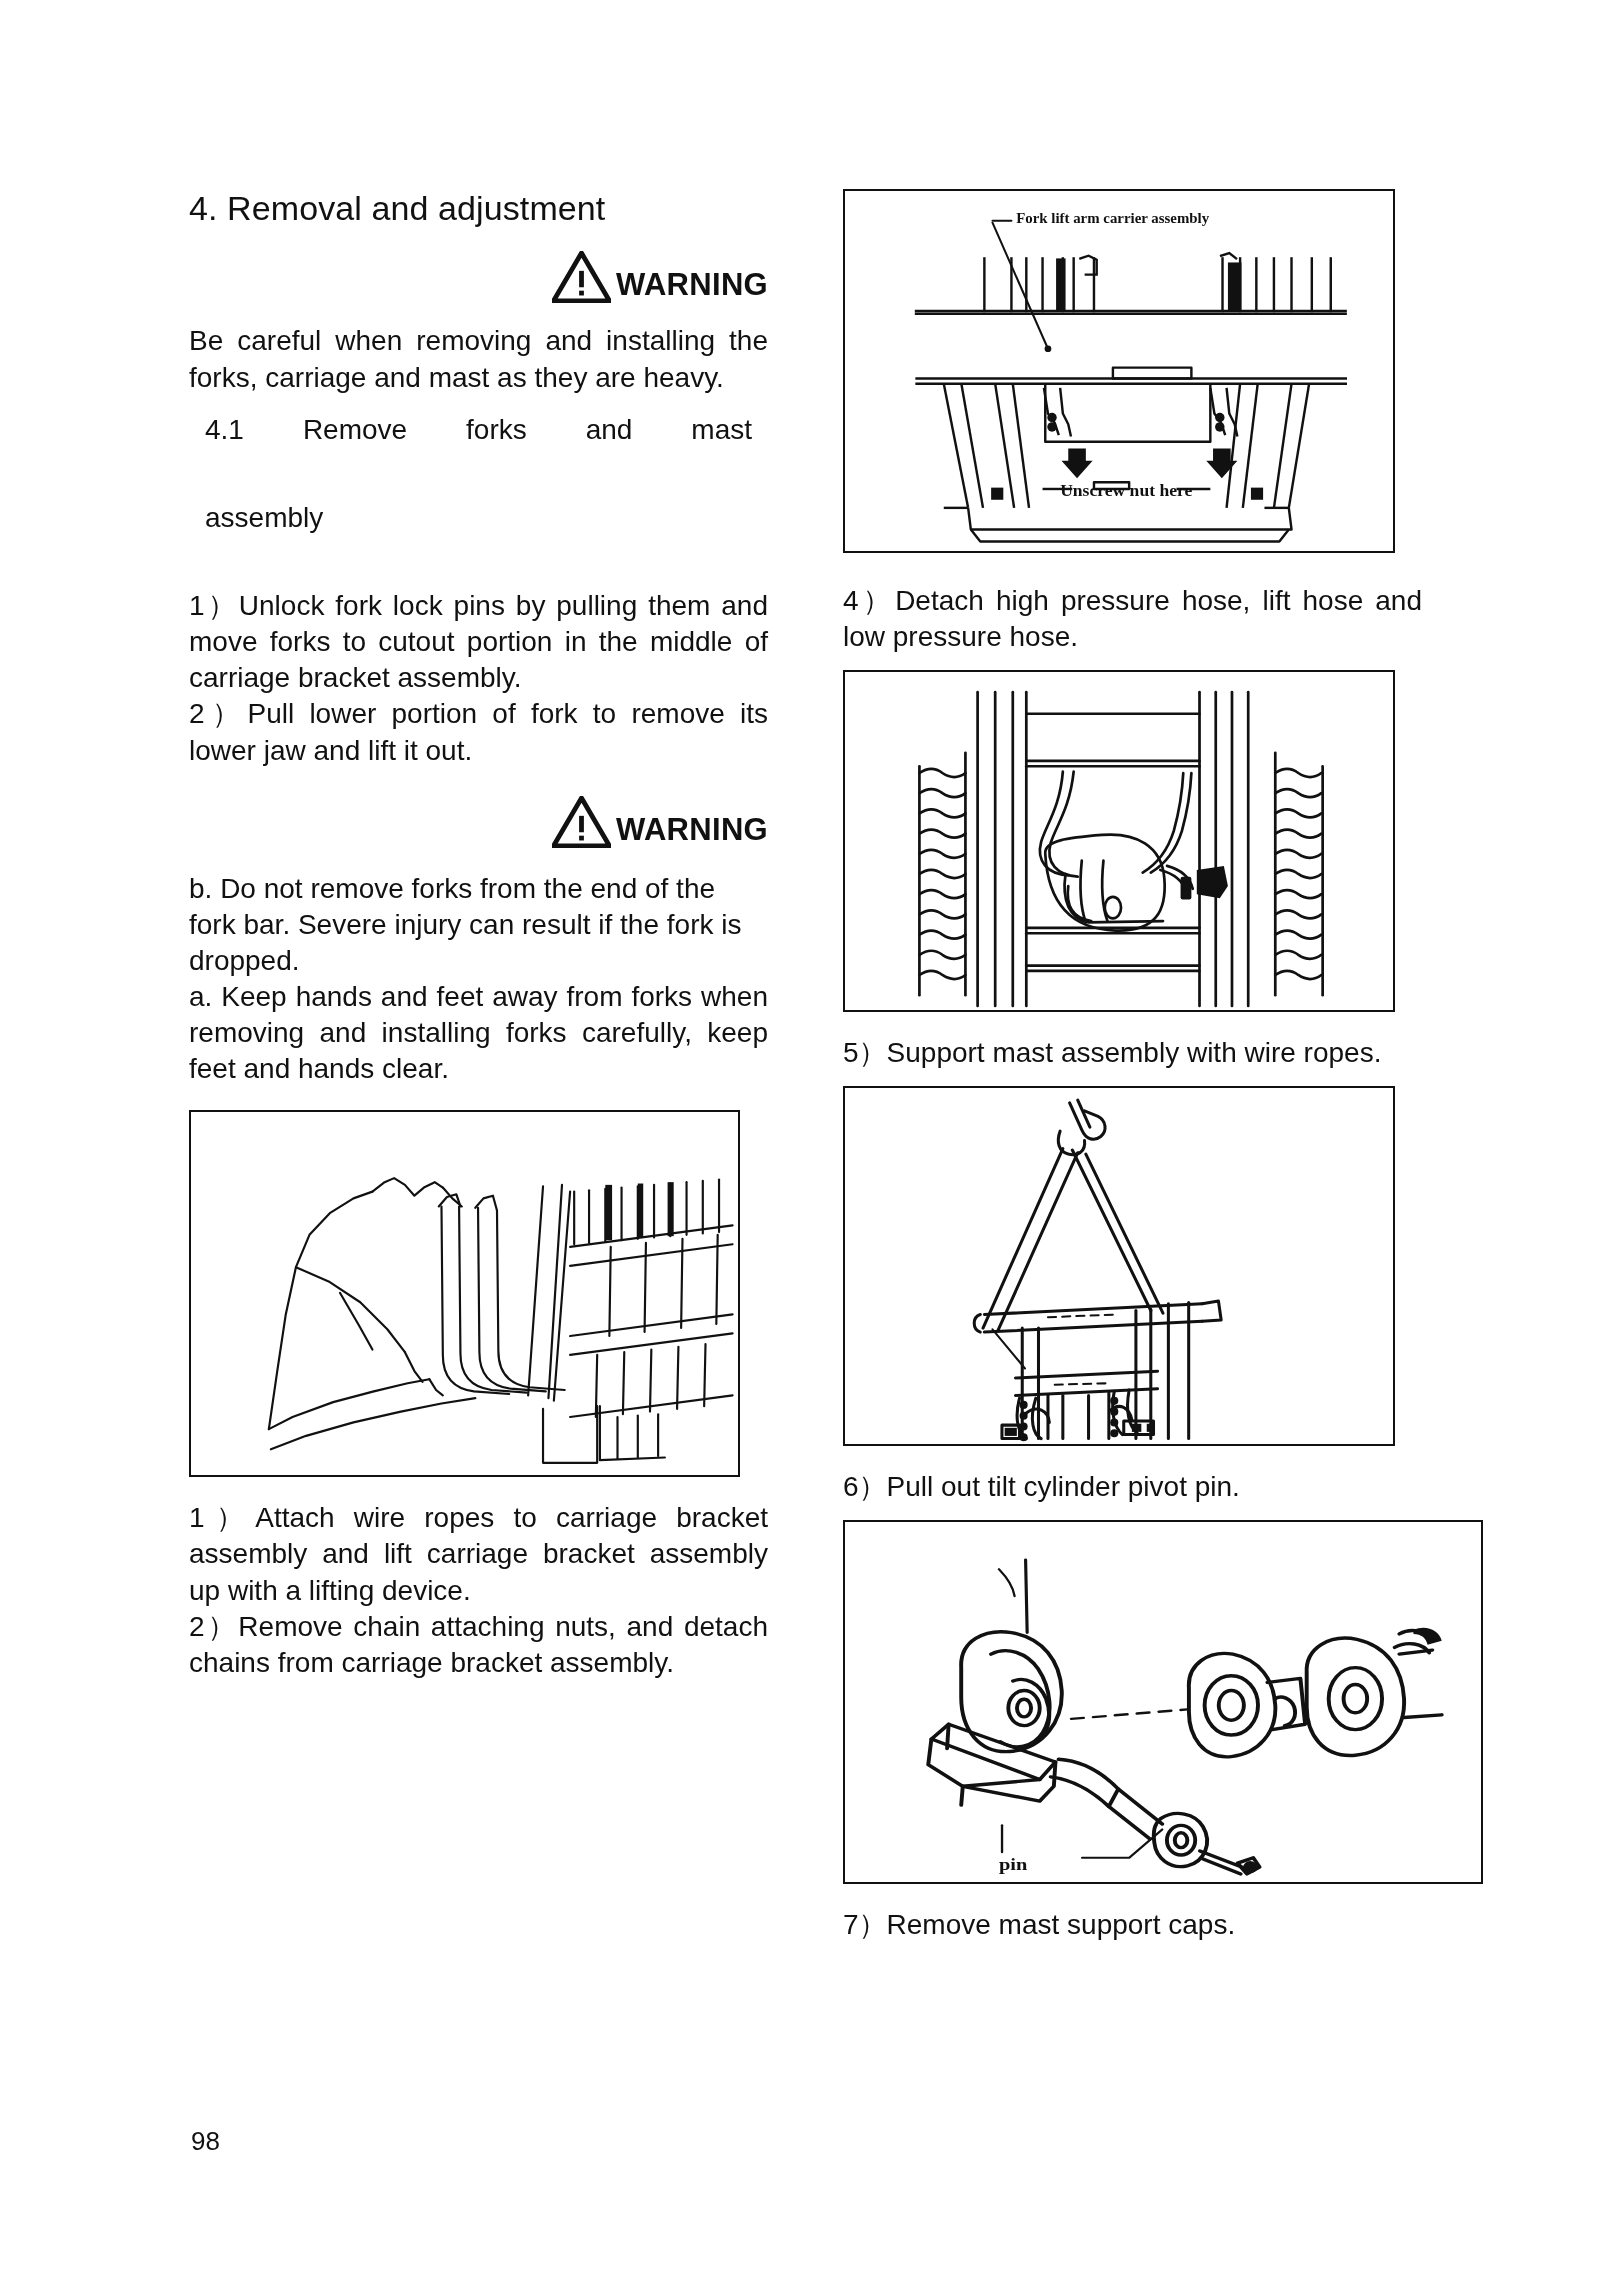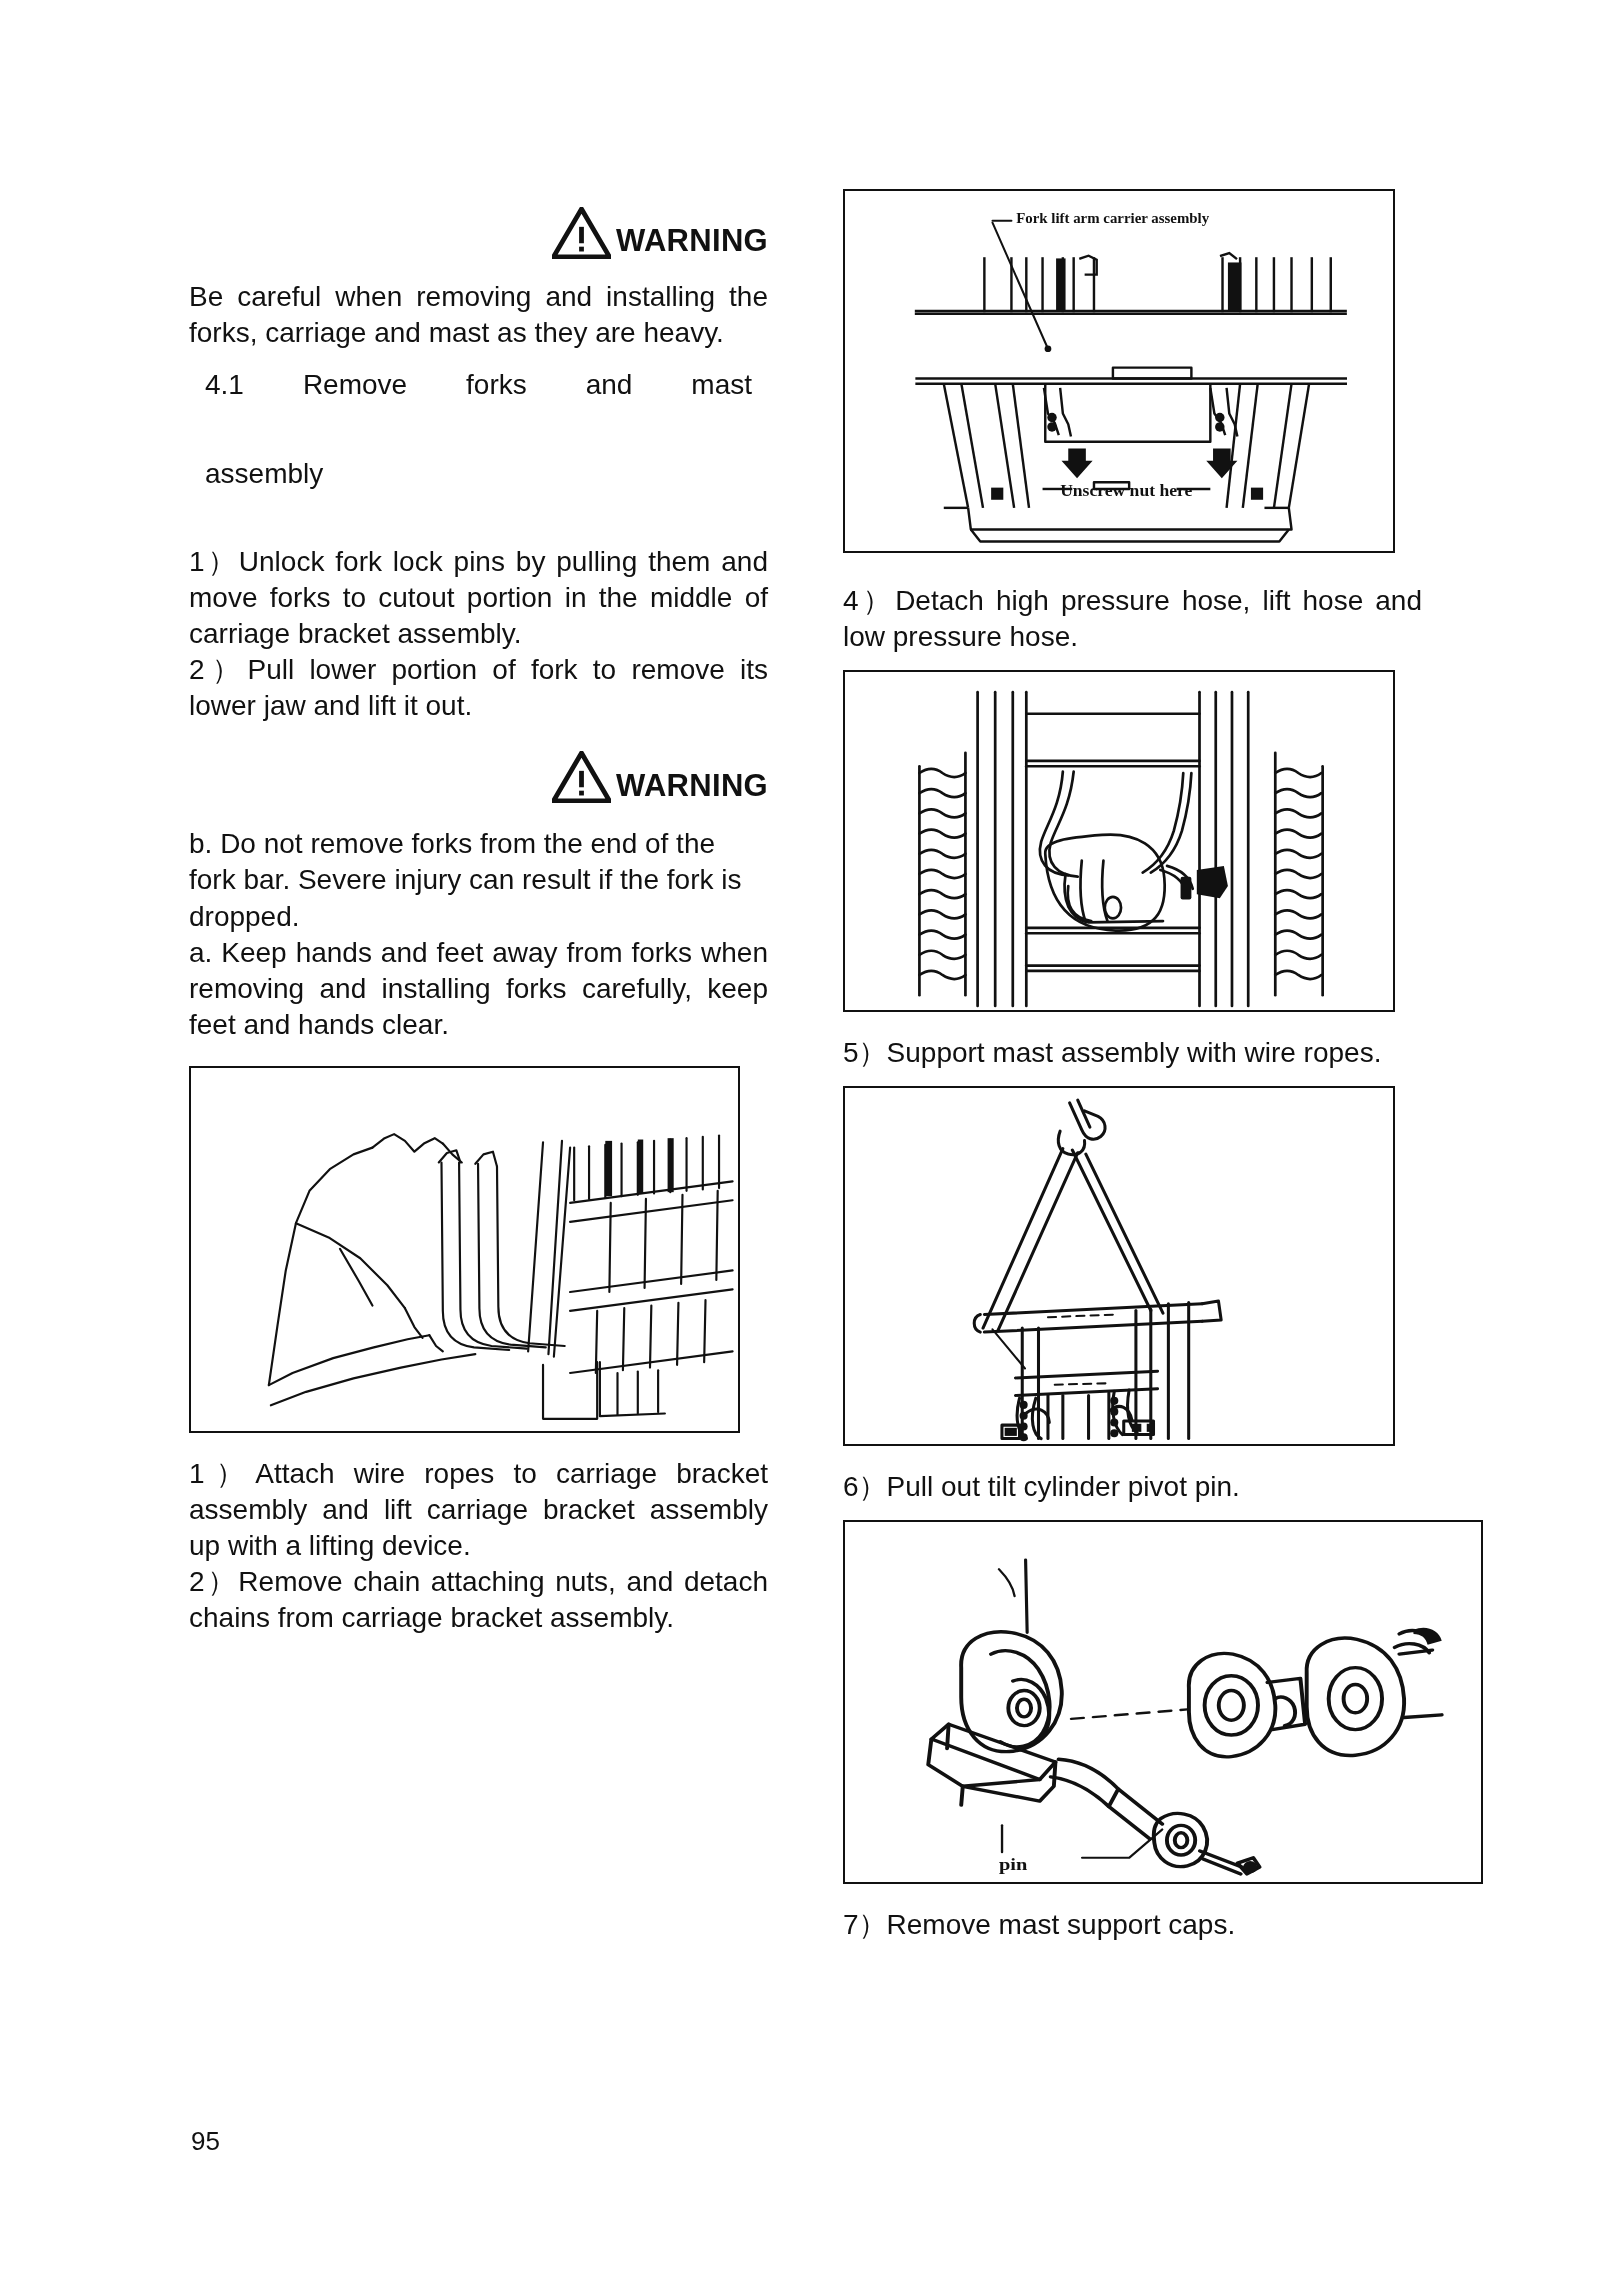--- a/index.html
+++ b/index.html
@@ -122,20 +122,21 @@
 </style>
 </head>
 <body>
 
 <div class="page">
 
   <div class="columns">
 
     <div class="col">
 
+      <h1 class="section-title">4. Removal and adjustment</h1>
 
       <div class="warning">
         <svg class="warn-tri" viewBox="0 0 86 76">
           <path d="M43 3 L84 73 L2 73 Z" fill="none" stroke="#111" stroke-width="7" stroke-linejoin="miter"></path>
           <rect x="39.5" y="29" width="7" height="24" fill="#111"></rect>
           <rect x="39.5" y="58" width="7" height="7" fill="#111"></rect>
         </svg>
         <span class="warn-label">WARNING</span>
       </div>
 
@@ -538,16 +539,16 @@
         </svg>
       </div>
 
       <div class="gap-md"></div>
 
       <p class="body-text ragged">7）Remove mast support caps.</p>
 
     </div>
   </div>
 
-  <div class="page-num">95</div>
+  <div class="page-num">98</div>
 
 </div>
 
 
 </body></html>

